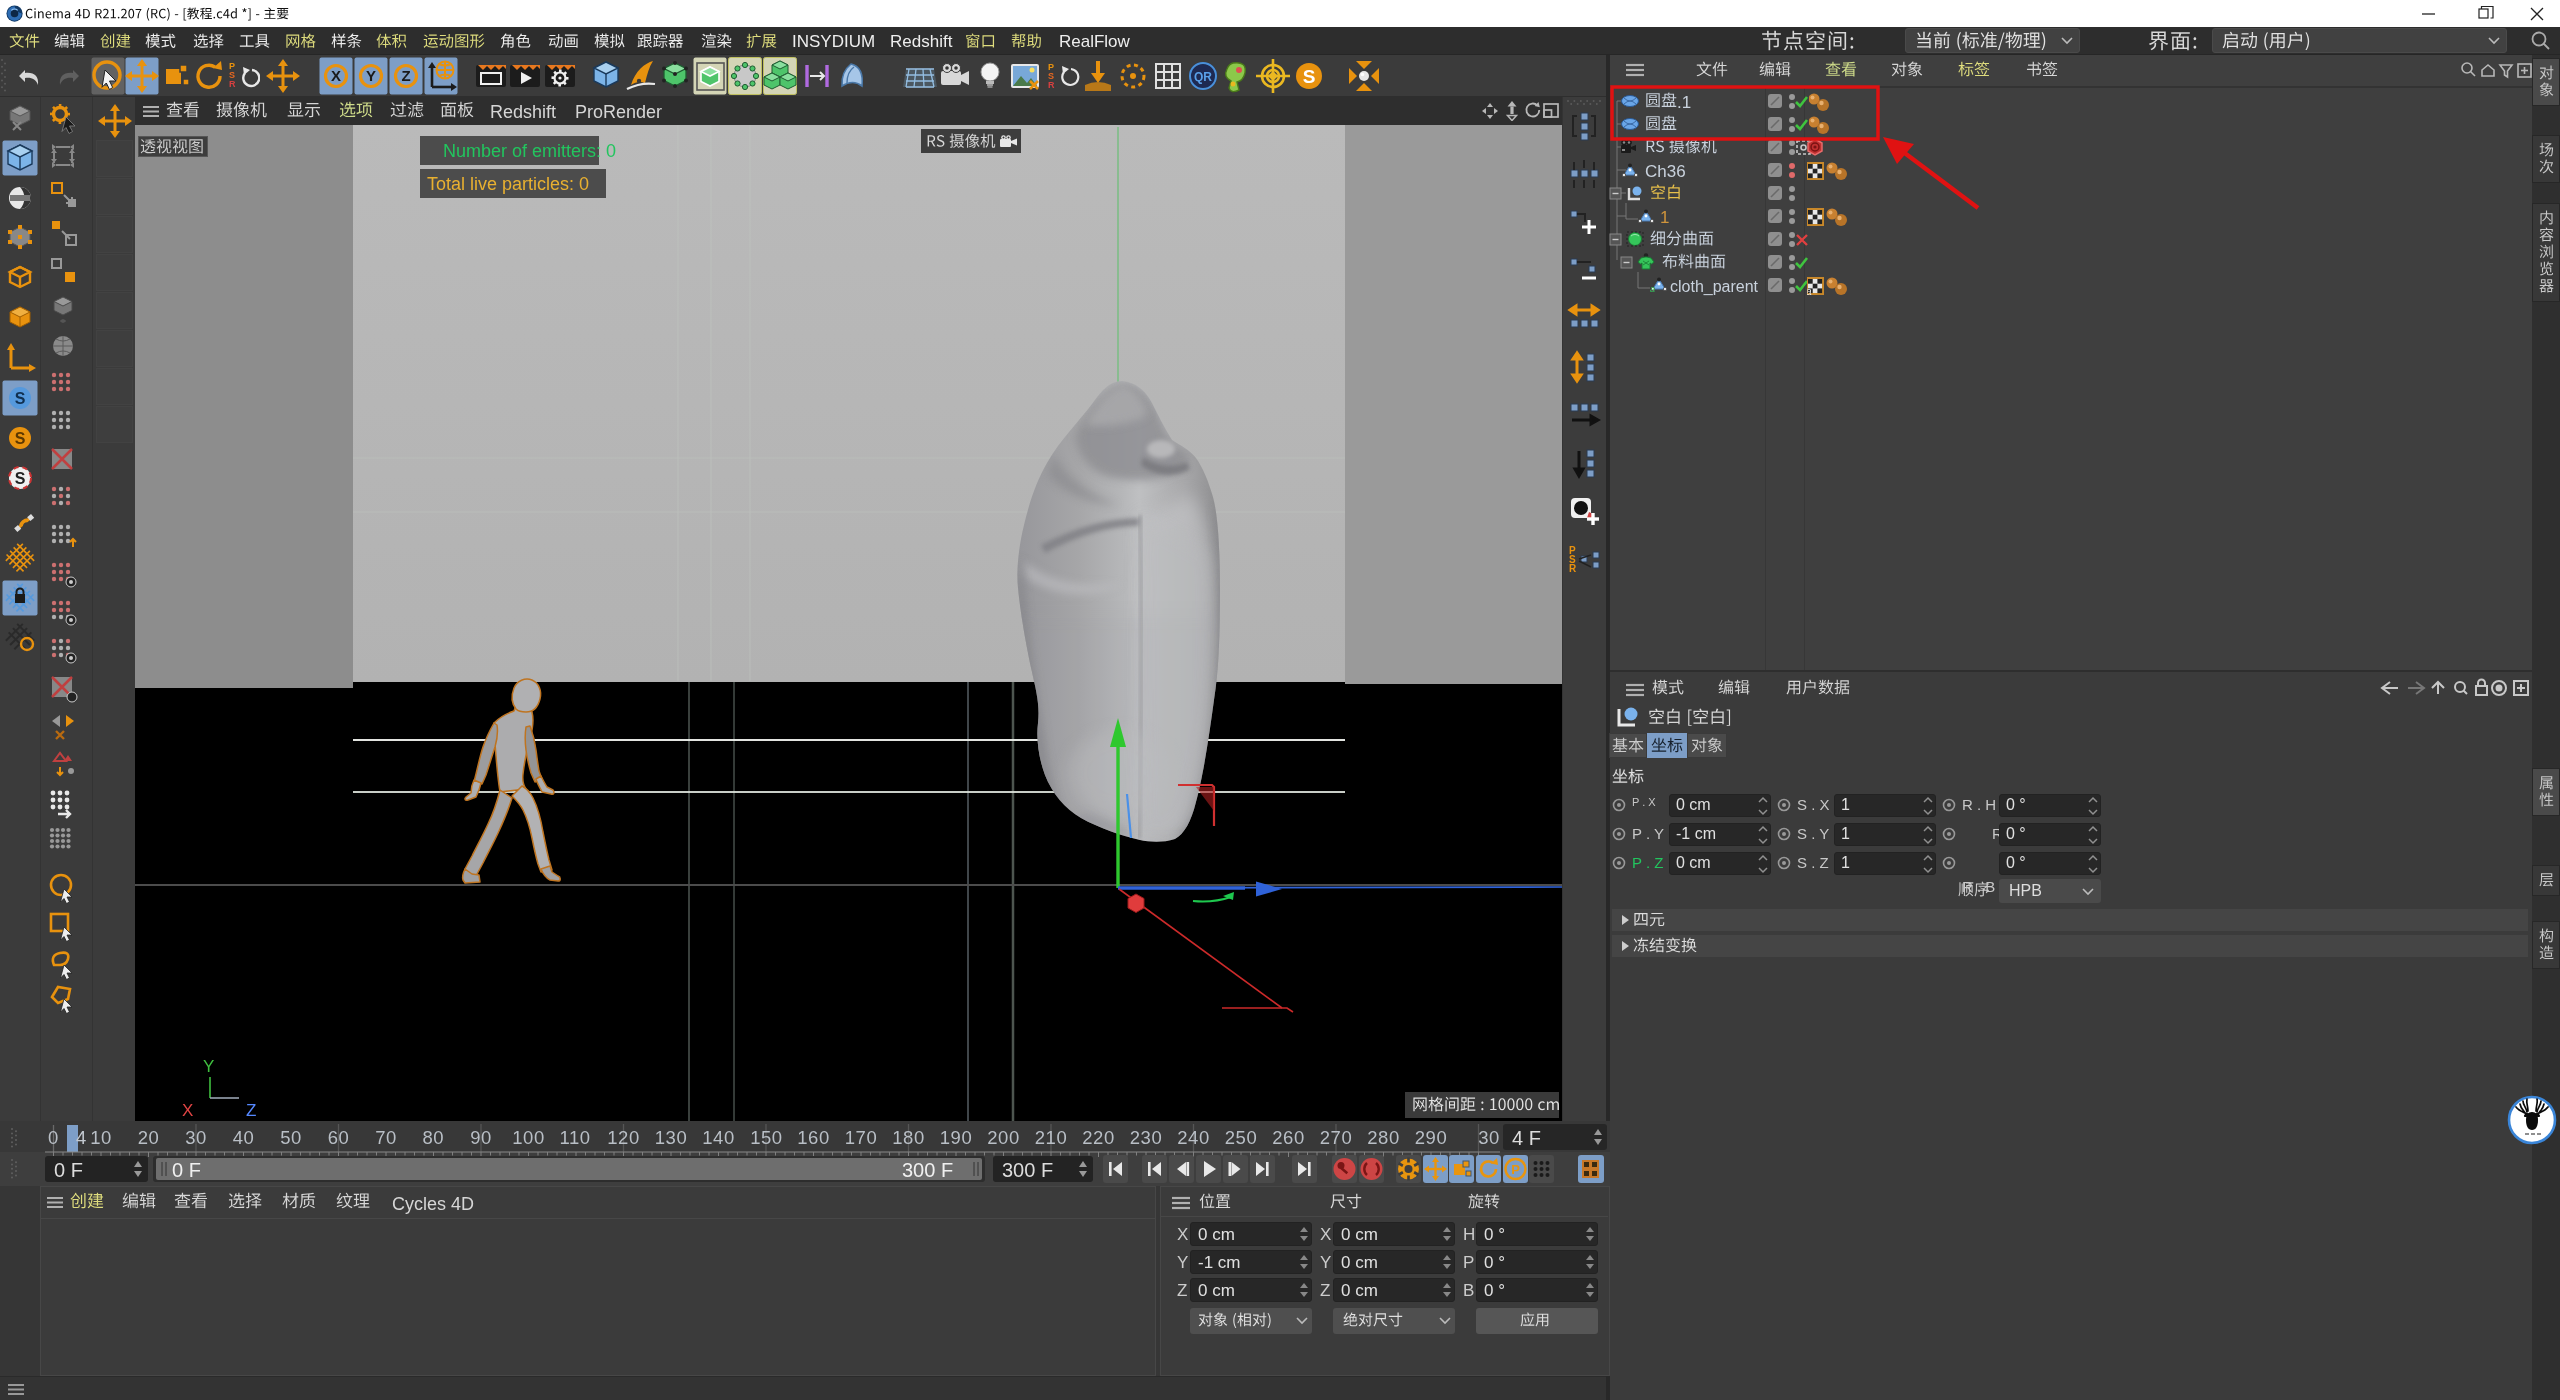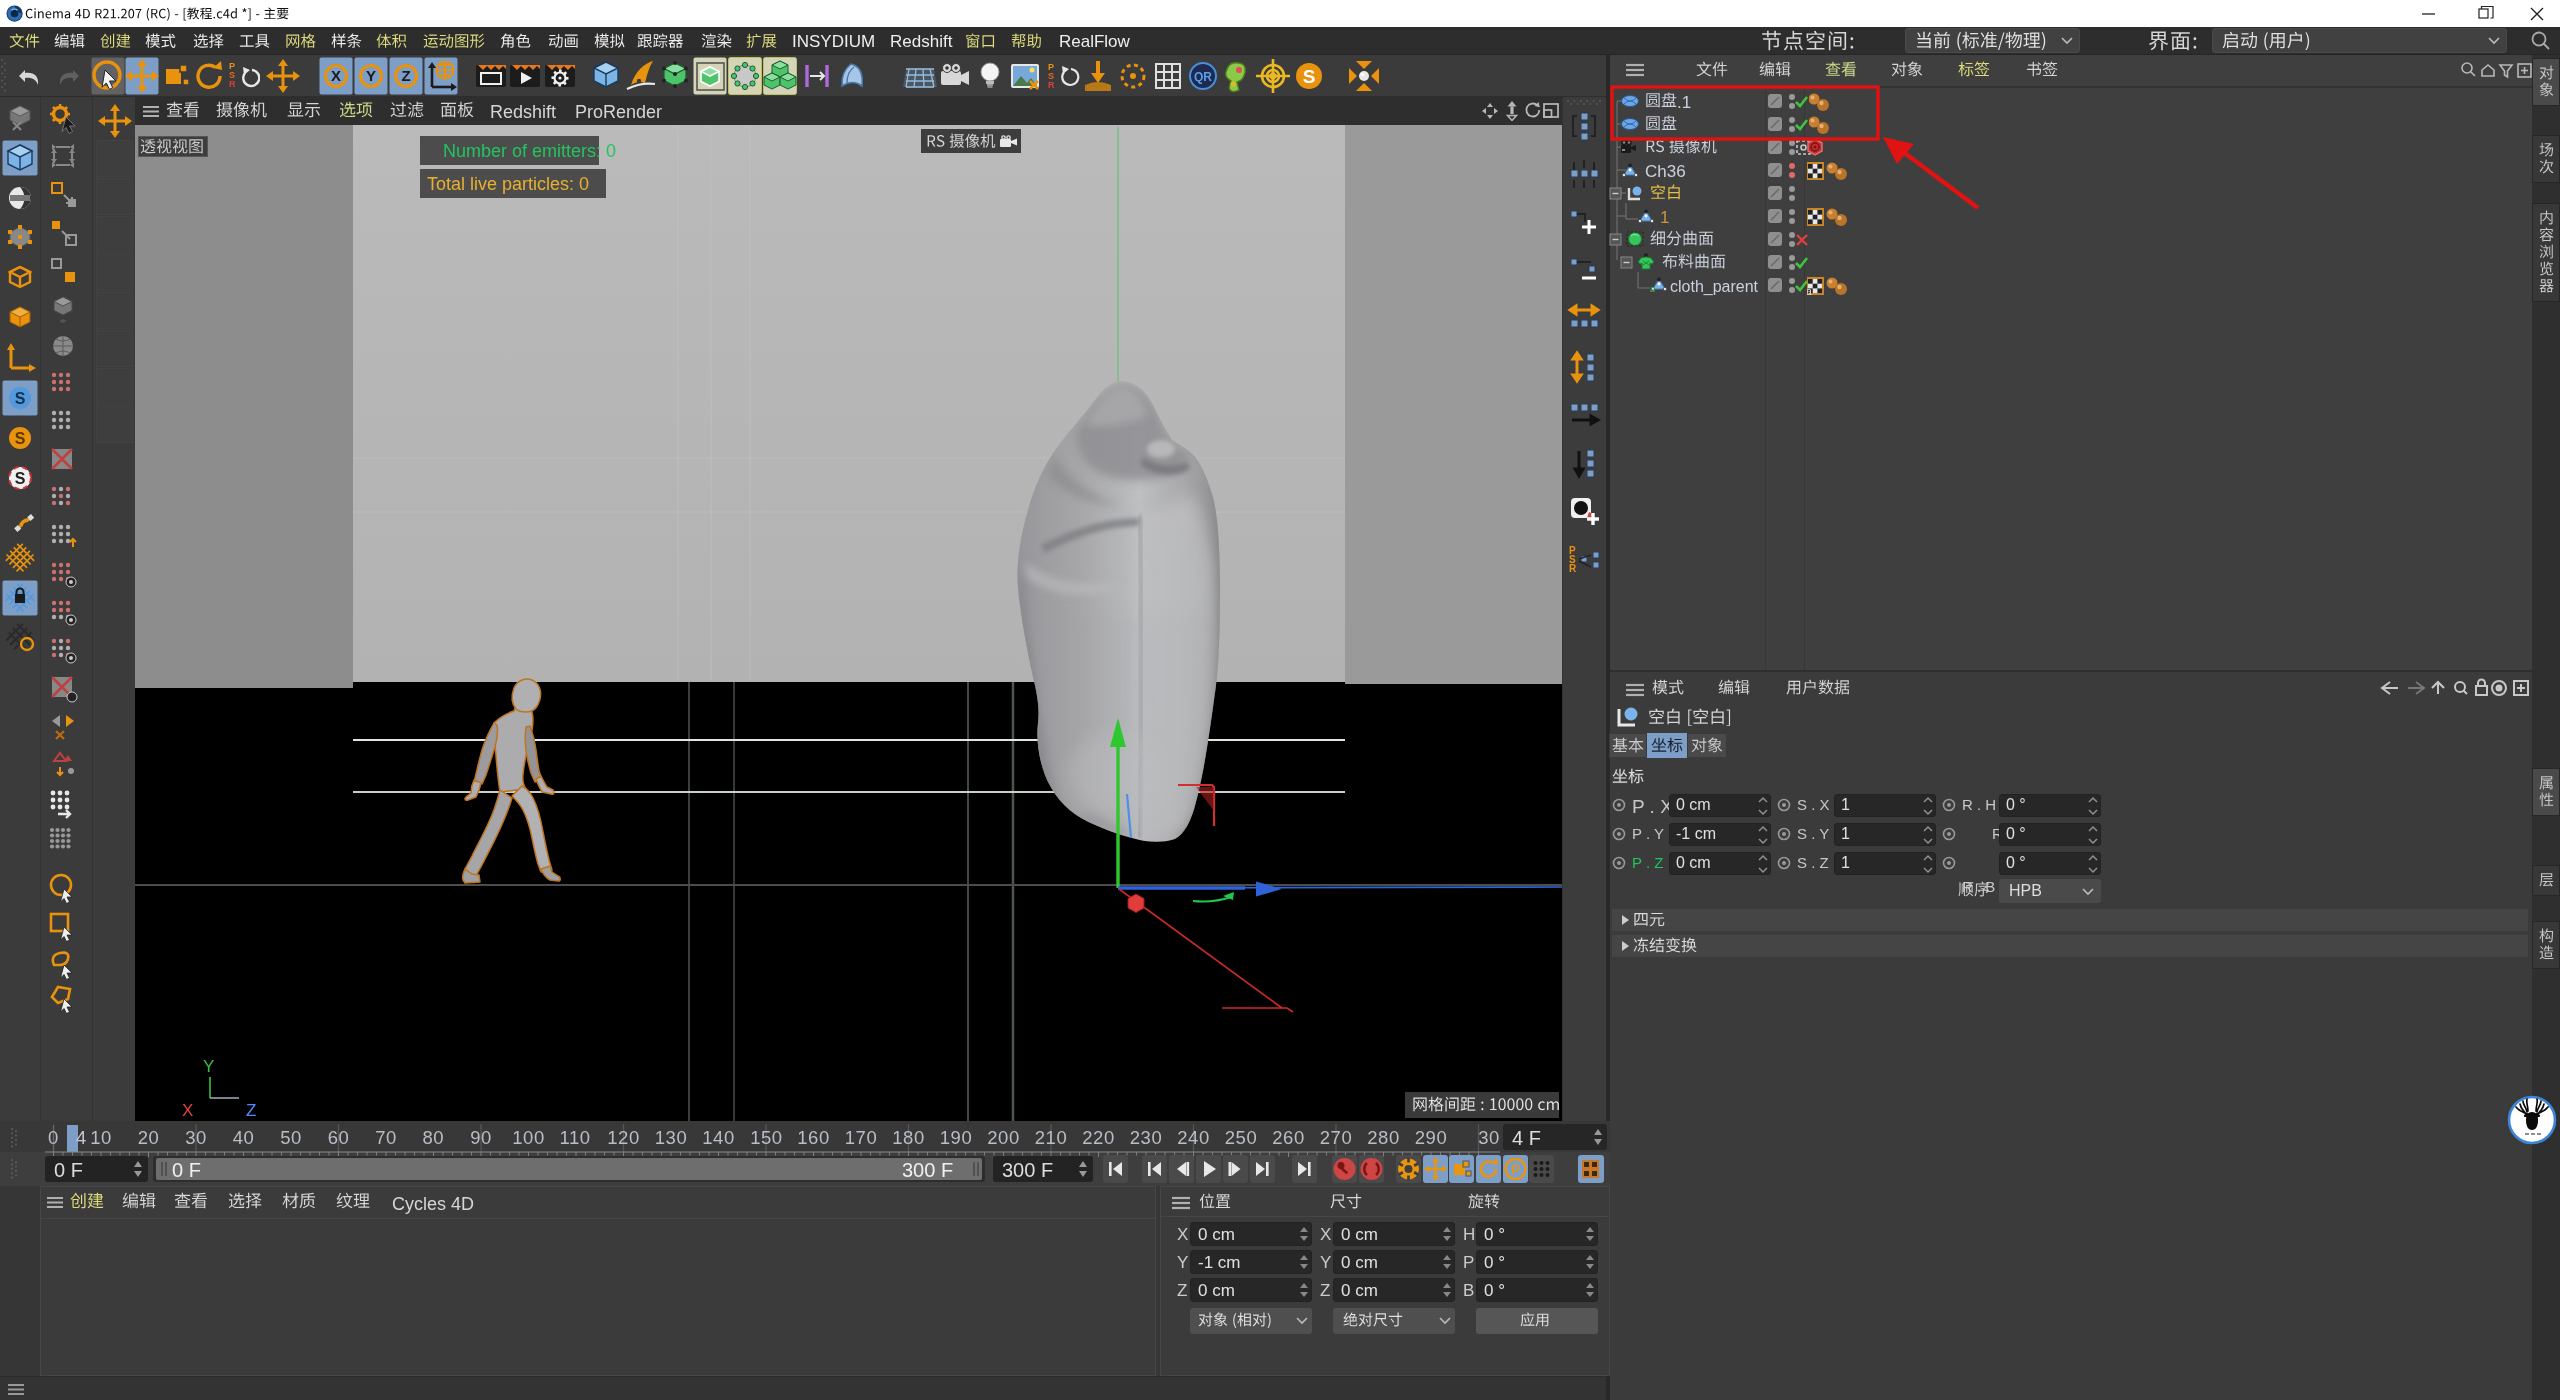--- a/index.html
+++ b/index.html
@@ -1640,21 +1640,21 @@
 <svg class="ab " style="left:1612px;top:768px;" width="32.0" height="17.0" viewBox="0 -880 2000 1060">
     <g fill="#e0e0e0" stroke="#e0e0e0" stroke-width="8" transform="scale(1,-1)">
       <use href="#gcid13311" x="0"></use>
       <use href="#gcid21085" x="1000"></use>
     </g>
   </svg>
 <svg class="ab" style="left:1612px;top:798px;" width="14" height="14" viewBox="0 0 14 14">
     <circle cx="7" cy="7" r="5.5" fill="none" stroke="#999" stroke-width="1.6"></circle>
     <circle cx="7" cy="7" r="2" fill="#999"></circle>
   </svg>
-<div class="ab" style="left:1632px;top:796px;font-size:19px;color:#c8c8c8;white-space:pre;">P . X</div>
+<div class="ab" style="left:1632px;top:796px;font-size:11px;color:#c8c8c8;white-space:pre;">P . X</div>
 <div class="ab" style="left:1669px;top:794px;width:102px;height:23px;background:#272727;border-radius:3px;border:1px solid #222"></div>
 <div class="ab" style="left:1676px;top:796px;font-size:16px;color:#e0e0e0;white-space:pre;">0 cm</div>
 <svg class="ab" style="left:1757px;top:796px;" width="12" height="20" viewBox="0 0 12 20">
     <path d="M2 6 l4 -4 4 4" stroke="#909090" stroke-width="1.5" fill="none"></path>
     <path d="M2 14 l4 4 4 -4" stroke="#909090" stroke-width="1.5" fill="none"></path>
   </svg>
 <svg class="ab" style="left:1777px;top:798px;" width="14" height="14" viewBox="0 0 14 14">
     <circle cx="7" cy="7" r="5.5" fill="none" stroke="#999" stroke-width="1.6"></circle>
     <circle cx="7" cy="7" r="2" fill="#999"></circle>
   </svg>

